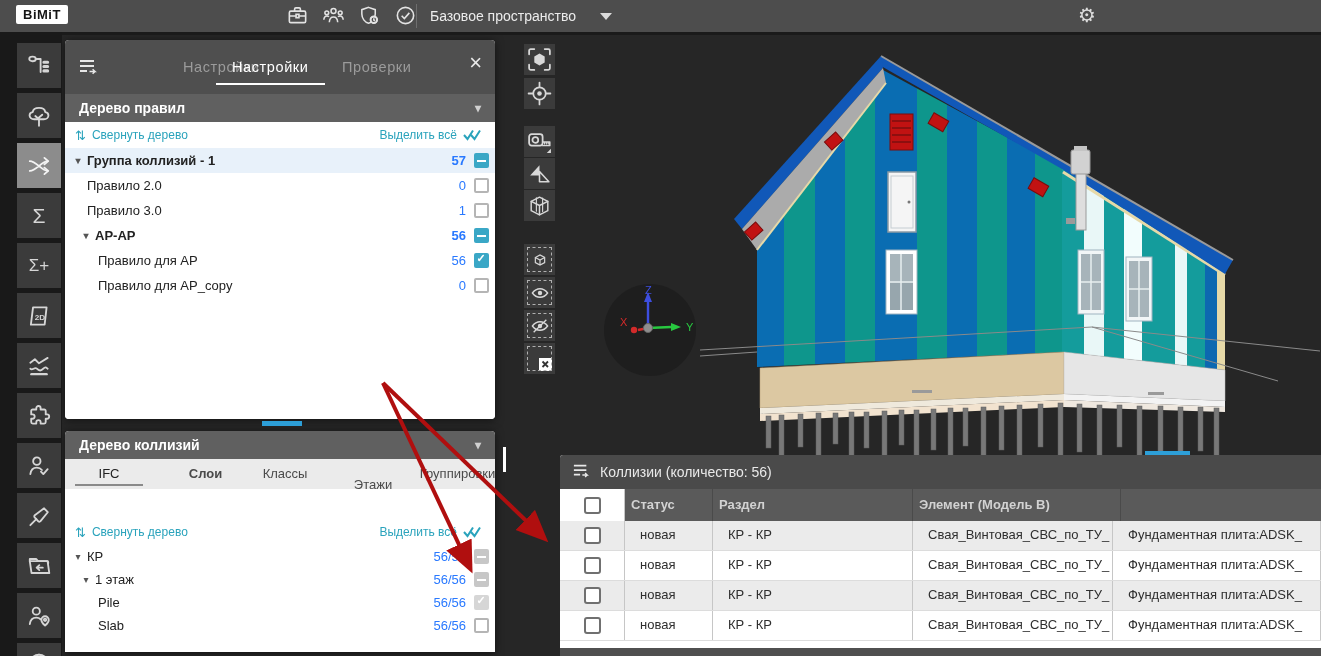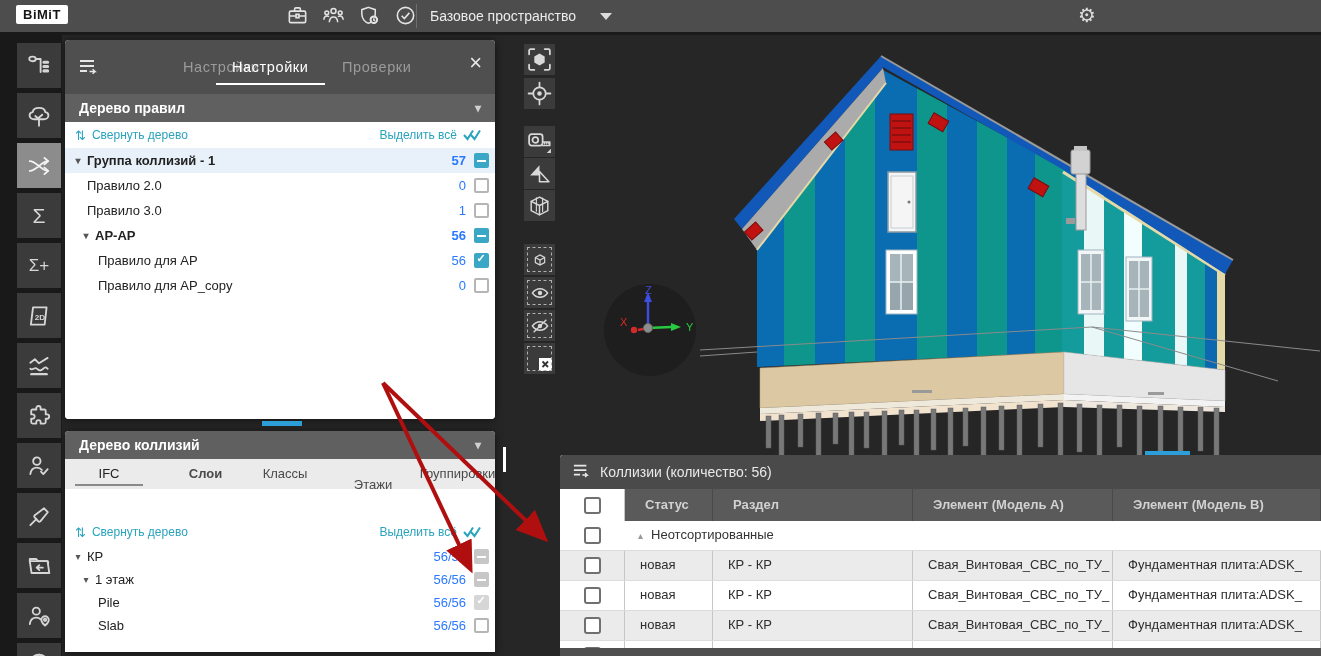--- a/index.html
+++ b/index.html
@@ -76,21 +76,21 @@
   
   .vbtn{position:absolute;left:524px;width:31px;height:31px;background:#3b3b3b;z-index:4;color:#d8d8d8;
         display:flex;align-items:center;justify-content:center;cursor:pointer;}
   .vbtn .dash{position:absolute;inset:3px;border:1.5px dashed #b0b0b0;pointer-events:none;}
   
   #table-panel{position:absolute;left:560px;top:455px;width:761px;height:201px;background:#fff;z-index:5;
                border-radius:3px 0 0 0;overflow:hidden;}
   .t-title{height:34px;background:#4a4a4a;color:#e9e9e9;font-size:14px;display:flex;align-items:center;
            padding-left:12px;gap:10px;}
   .t-head{height:32px;display:flex;background:#5a5a5a;}
-  .t-hcell{color:#d2d2d2;font-size:13px;font-weight:bold;line-height:32px;padding-left:20px;
+  .t-hcell{color:#d2d2d2;font-size:13px;font-weight:bold;line-height:32px;padding-left:6px;
            border-right:1px solid #4a4a4a;box-sizing:border-box;flex:none;white-space:nowrap;overflow:hidden;}
   .t-cbcell{width:65px;flex:none;display:flex;align-items:center;justify-content:center;
             border-right:1px solid #c6c6c6;box-sizing:border-box;}
   .t-head .t-cbcell{background:#fff;}
   .tcb{width:17px;height:17px;border:2px solid #707070;border-radius:3px;background:#fff;box-sizing:border-box;cursor:pointer;}
   .t-row{height:29px;display:flex;border-bottom:1px solid #dcdcdc;background:#fff;font-size:13px;color:#2e2e2e;cursor:pointer;}
   .t-row.stripe{background:#ebebeb;}
   .t-cell{line-height:28px;padding-left:15px;border-right:1px solid #c6c6c6;box-sizing:border-box;
           flex:none;white-space:nowrap;overflow:hidden;}
   .t-group{flex:1;line-height:28px;padding-left:13px;color:#333;}
@@ -508,30 +508,23 @@
         </svg>
       </span>
       <span>Коллизии (количество: 56)</span>
     </div>
     <div class="t-head" id="t-head">
       <div class="t-cbcell">
         <div class="tcb"></div>
       </div>
     <div class="t-hcell" style="width: 88px;">Статус</div>
         <div class="t-hcell" style="width: 200px;">Раздел</div>
-        <div class="t-hcell" style="width: 200px;">Элемент (Модель A)</div>
         <div class="t-hcell" style="width: 208px;">Элемент (Модель B)</div>
       </div>
     <div id="t-rows">
-        <div class="t-row">
-          <div class="t-cbcell" style="border-right:none">
-            <div class="tcb"></div>
-          </div>
-          <div class="t-group"><span class="gcaret">▴</span>Неотсортированные</div>
-        </div>
         <div class="t-row stripe">
           <div class="t-cbcell">
             <div class="tcb"></div>
           </div>
           <div class="t-cell" style="width: 88px;">новая</div>
           <div class="t-cell" style="width: 200px;">КР - КР</div>
           <div class="t-cell" style="width: 200px;">Свая_Винтовая_СВС_по_ТУ_</div>
           <div class="t-cell" style="width: 208px;">Фундаментная плита:ADSK_</div>
         </div>
         <div class="t-row">

